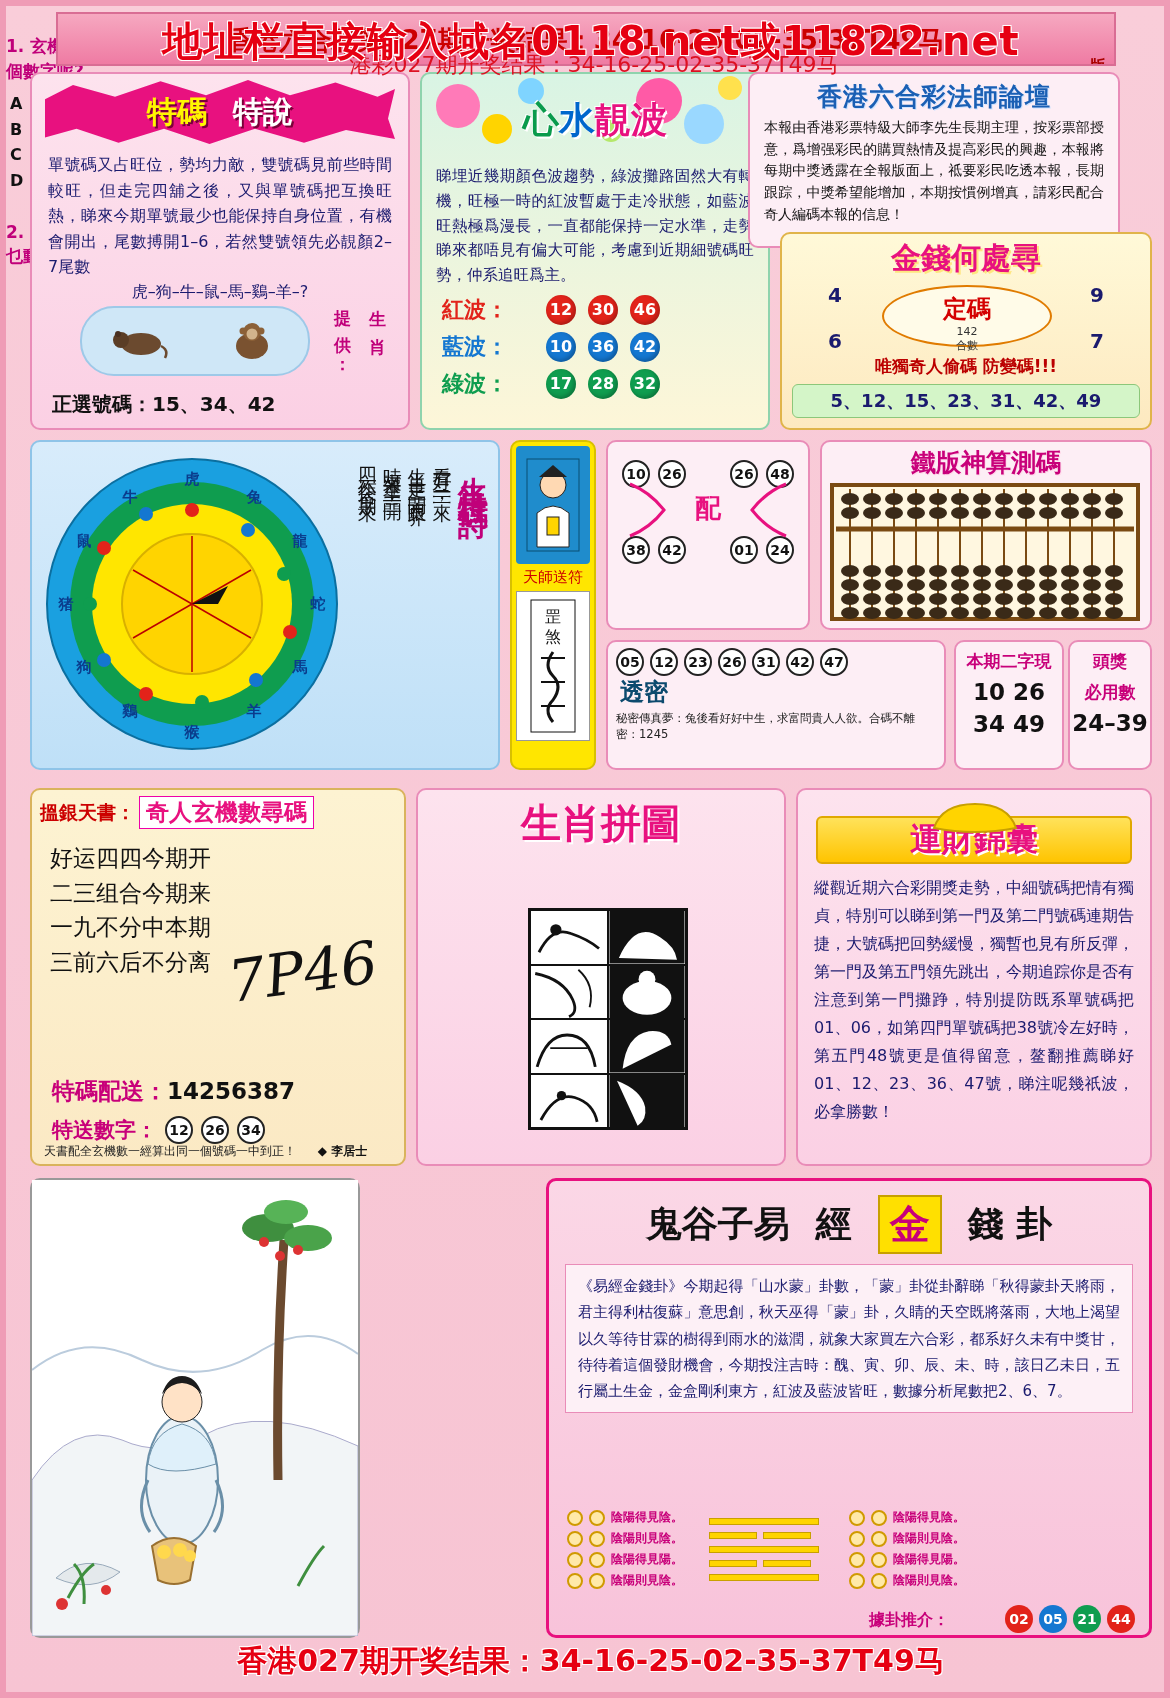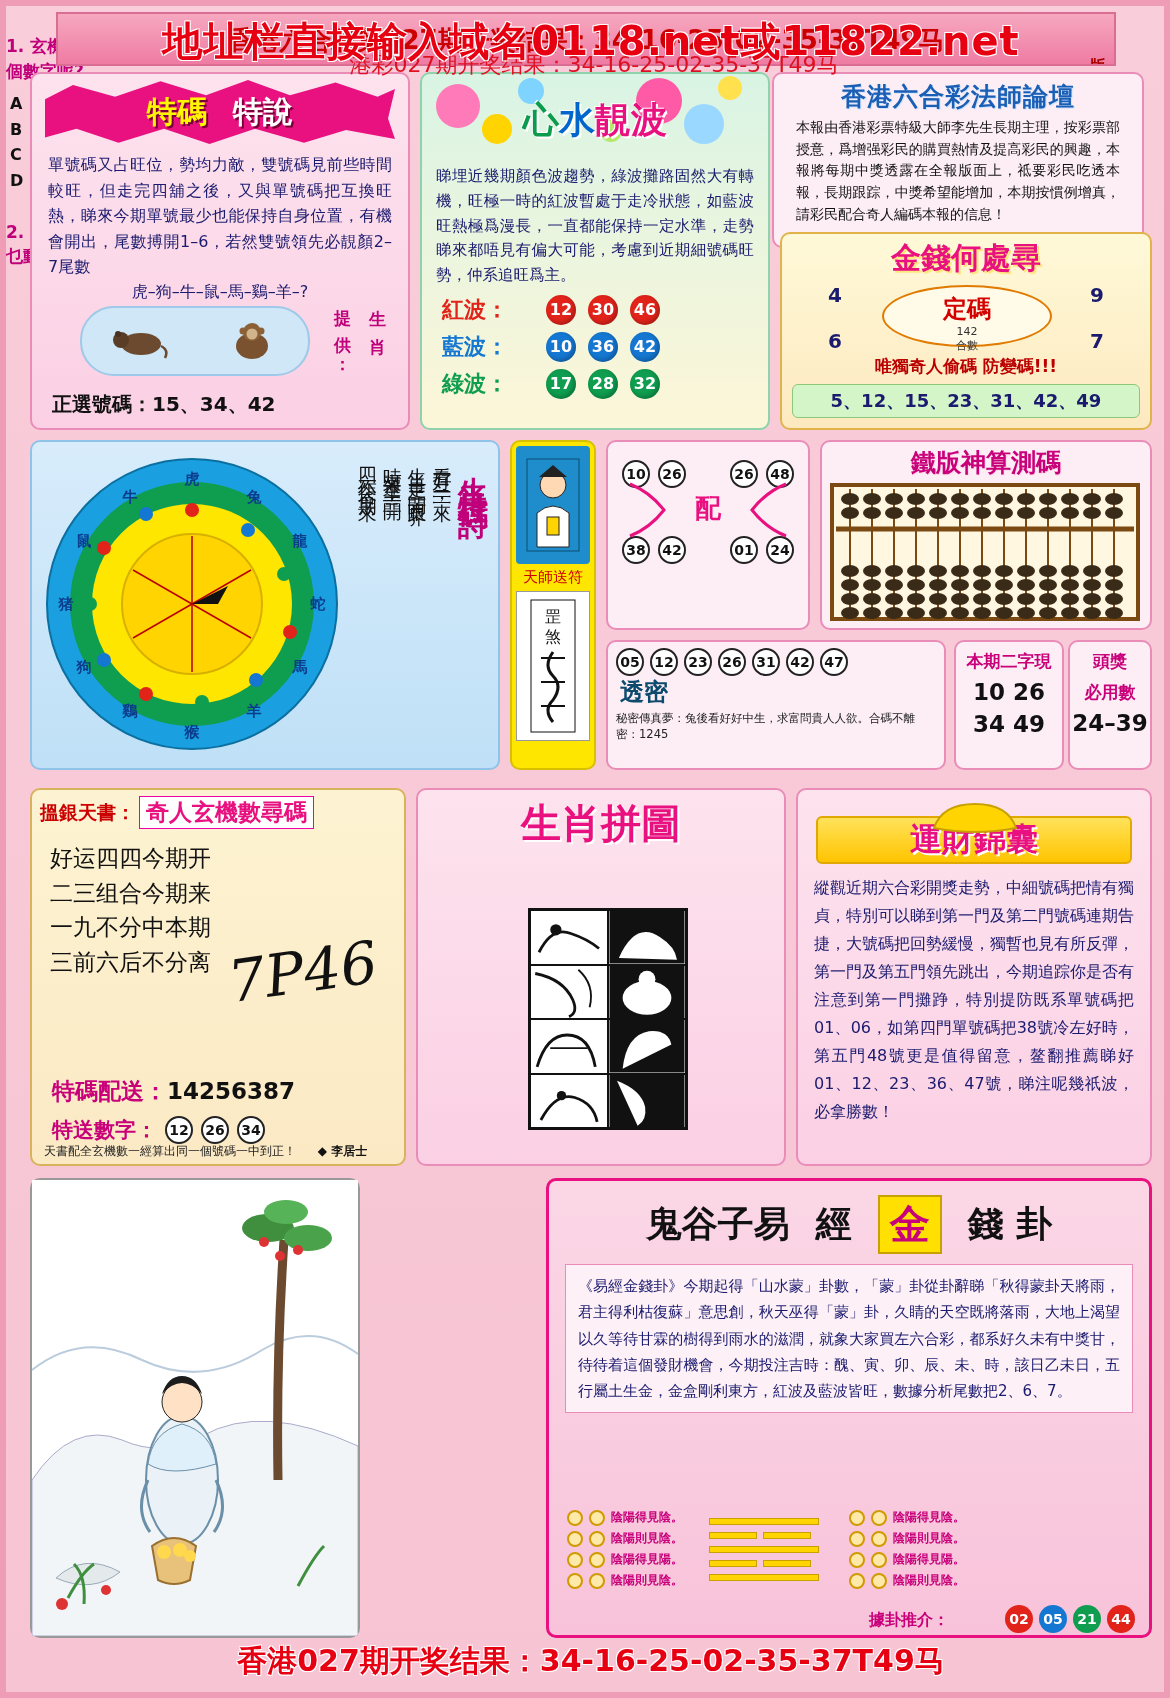--- a/index.html
+++ b/index.html
@@ -111,29 +111,29 @@
   .ball {
     width:30px; height:30px; border-radius:50%; color:#fff;
     font-size:16px; font-weight:bold; display:flex;
     align-items:center; justify-content:center; margin-right:12px;
     box-shadow:inset -2px -2px 4px rgba(0,0,0,.25);
   }
   .red { background:#e2231a; } .blue { background:#1477d1; } .green { background:#0f9d4f; }
 
   
   #p-forum {
-    left:766px; top:66px; width:372px; height:176px;
+    left:742px; top:66px; width:372px; height:176px;
     background:#fdeef5; border:2px solid #e98cb8;
   }
   .forum-title {
     text-align:center; font-size:25px; font-weight:bold; color:#1a5fb4;
     padding-top:6px; letter-spacing:1px;
     text-shadow:1px 1px 0 #cfe3ff;
   }
-  #p-forum .body-text { padding:4px 22px; font-size:14px; line-height:1.55; color:#111; }
+  #p-forum .body-text { padding:4px 14px; font-size:14px; line-height:1.55; color:#111; }
 
   
   #p-jinqian {
     left:774px; top:226px; width:372px; height:198px;
     background:linear-gradient(#fff9d8,#fde9c0); border:2px solid #e0b44a;
   }
   .jq-title { text-align:center; font-size:30px; font-weight:bold; color:#e8117f;
     text-shadow:2px 2px 0 #ffe680; padding-top:4px; }
   .dingma-wrap { position:relative; height:74px; margin-top:2px; }
   .dingma-ellipse {

